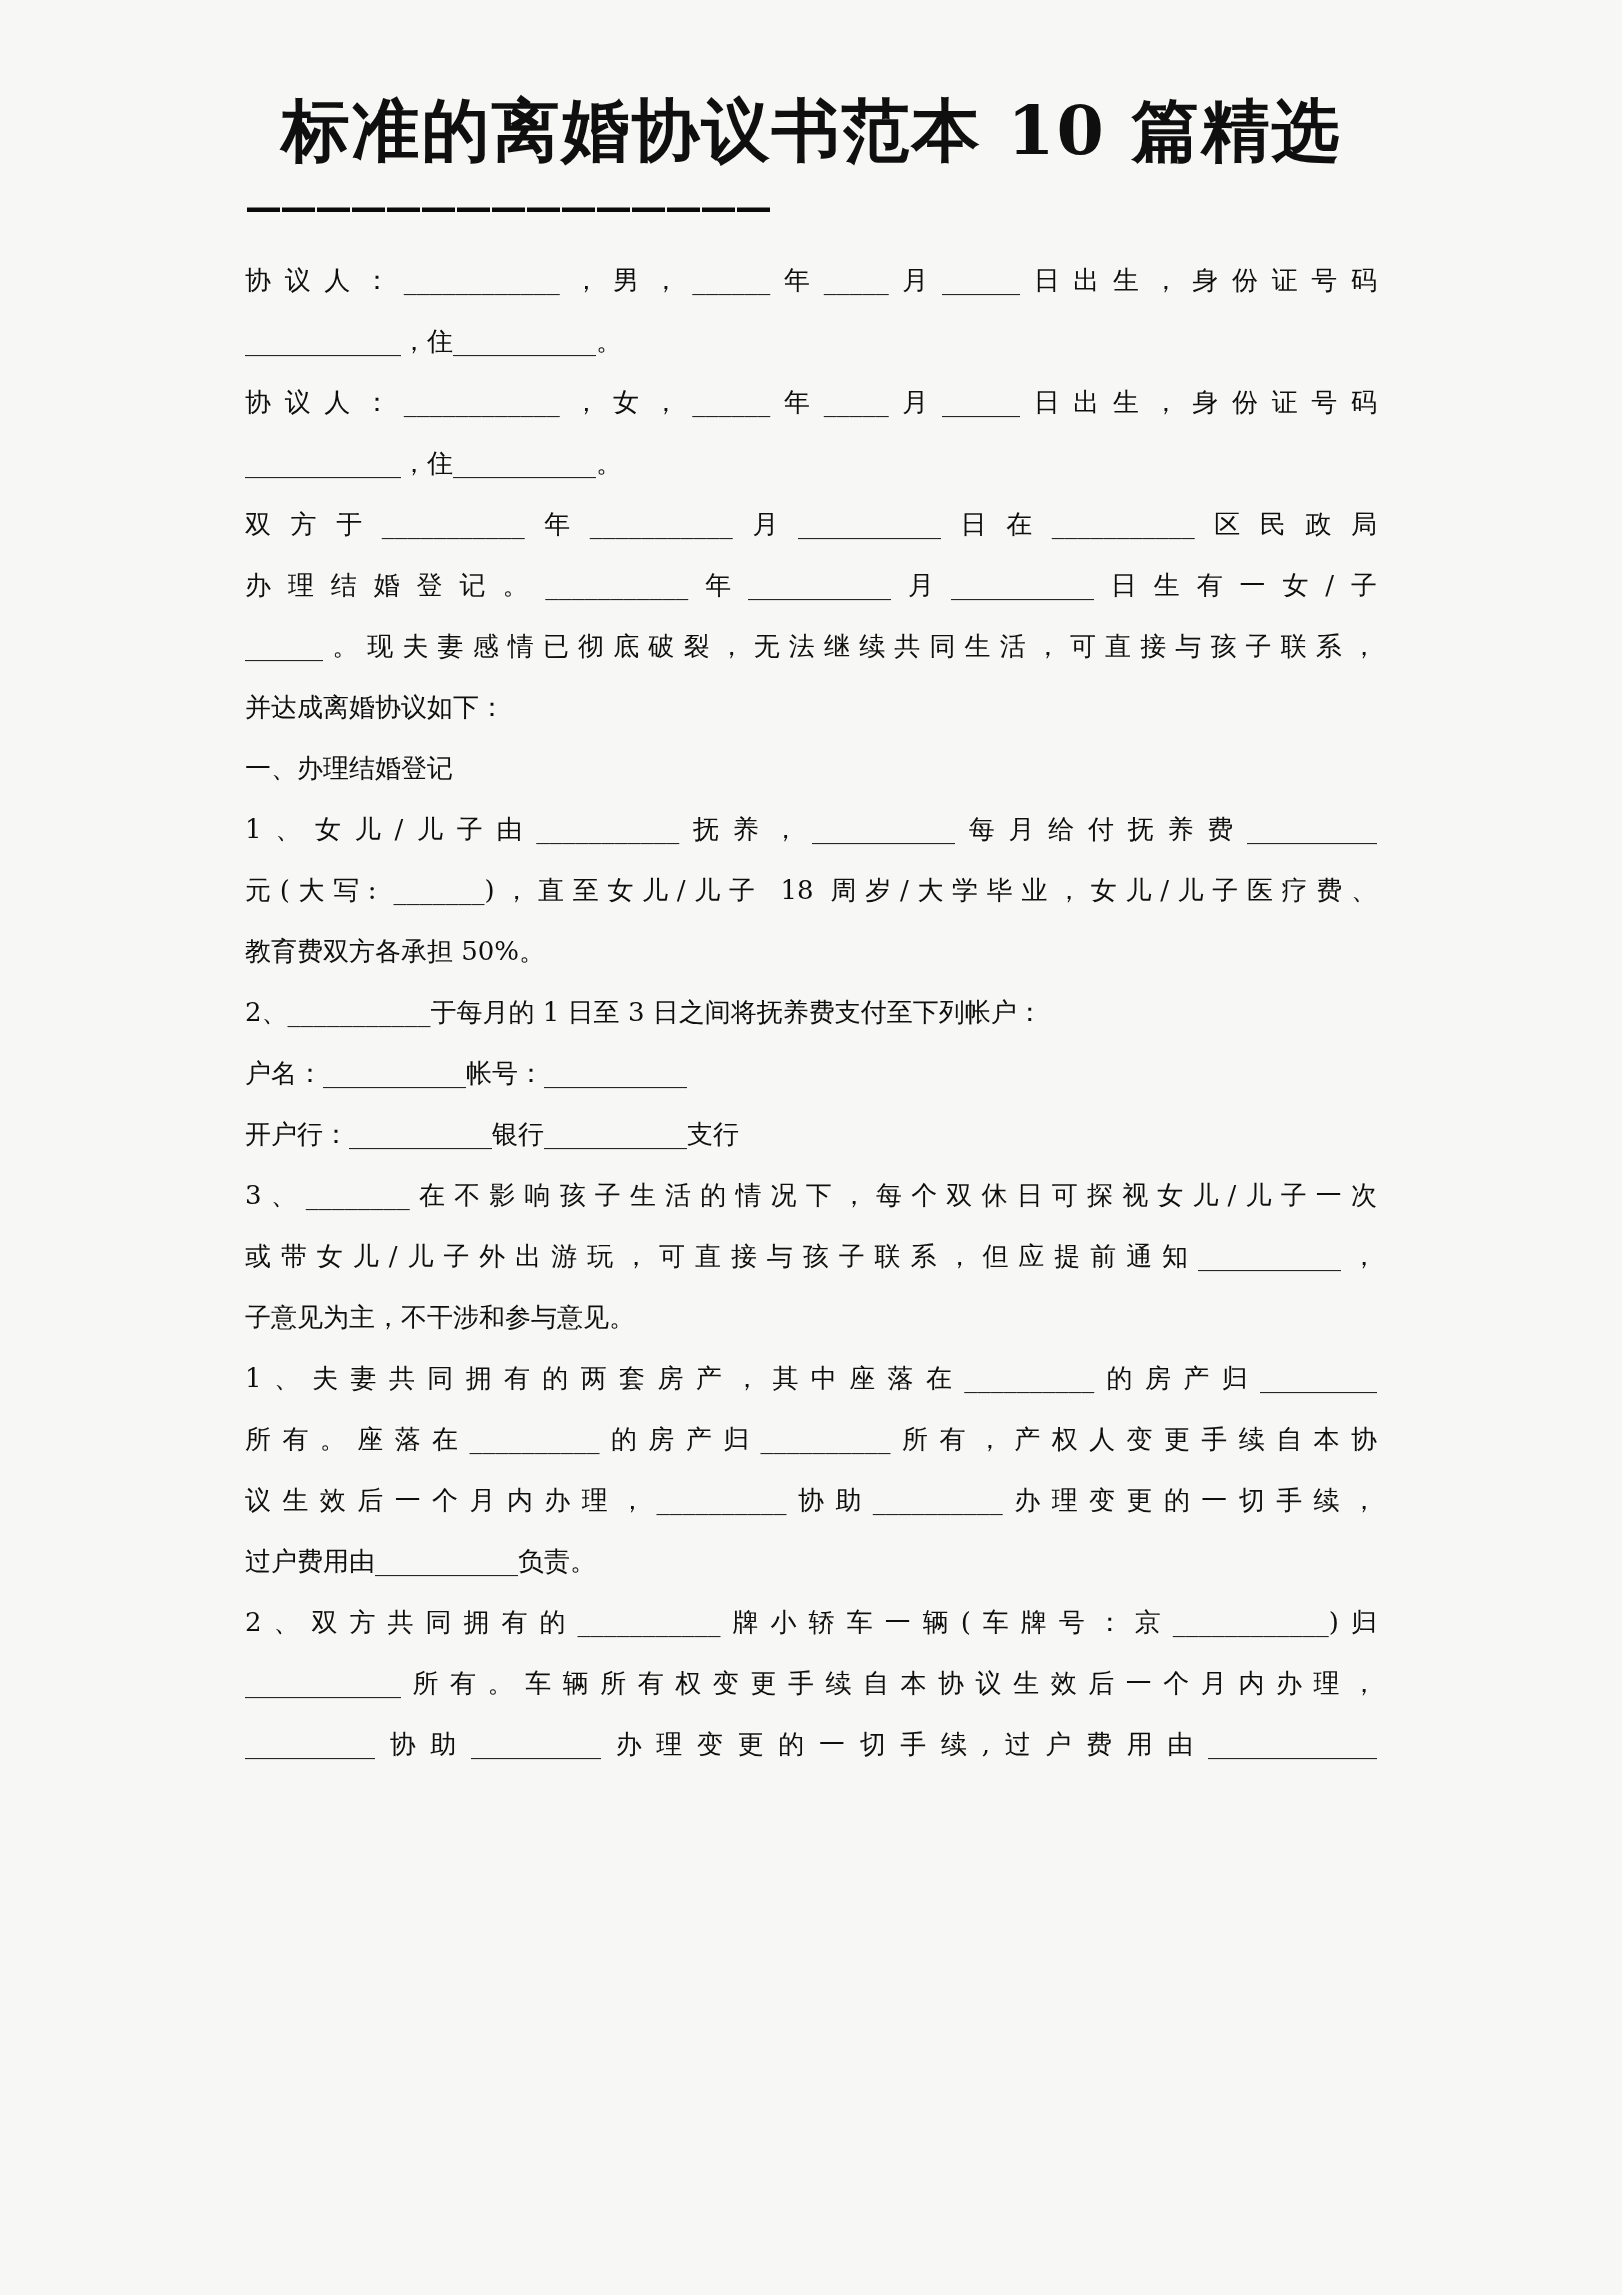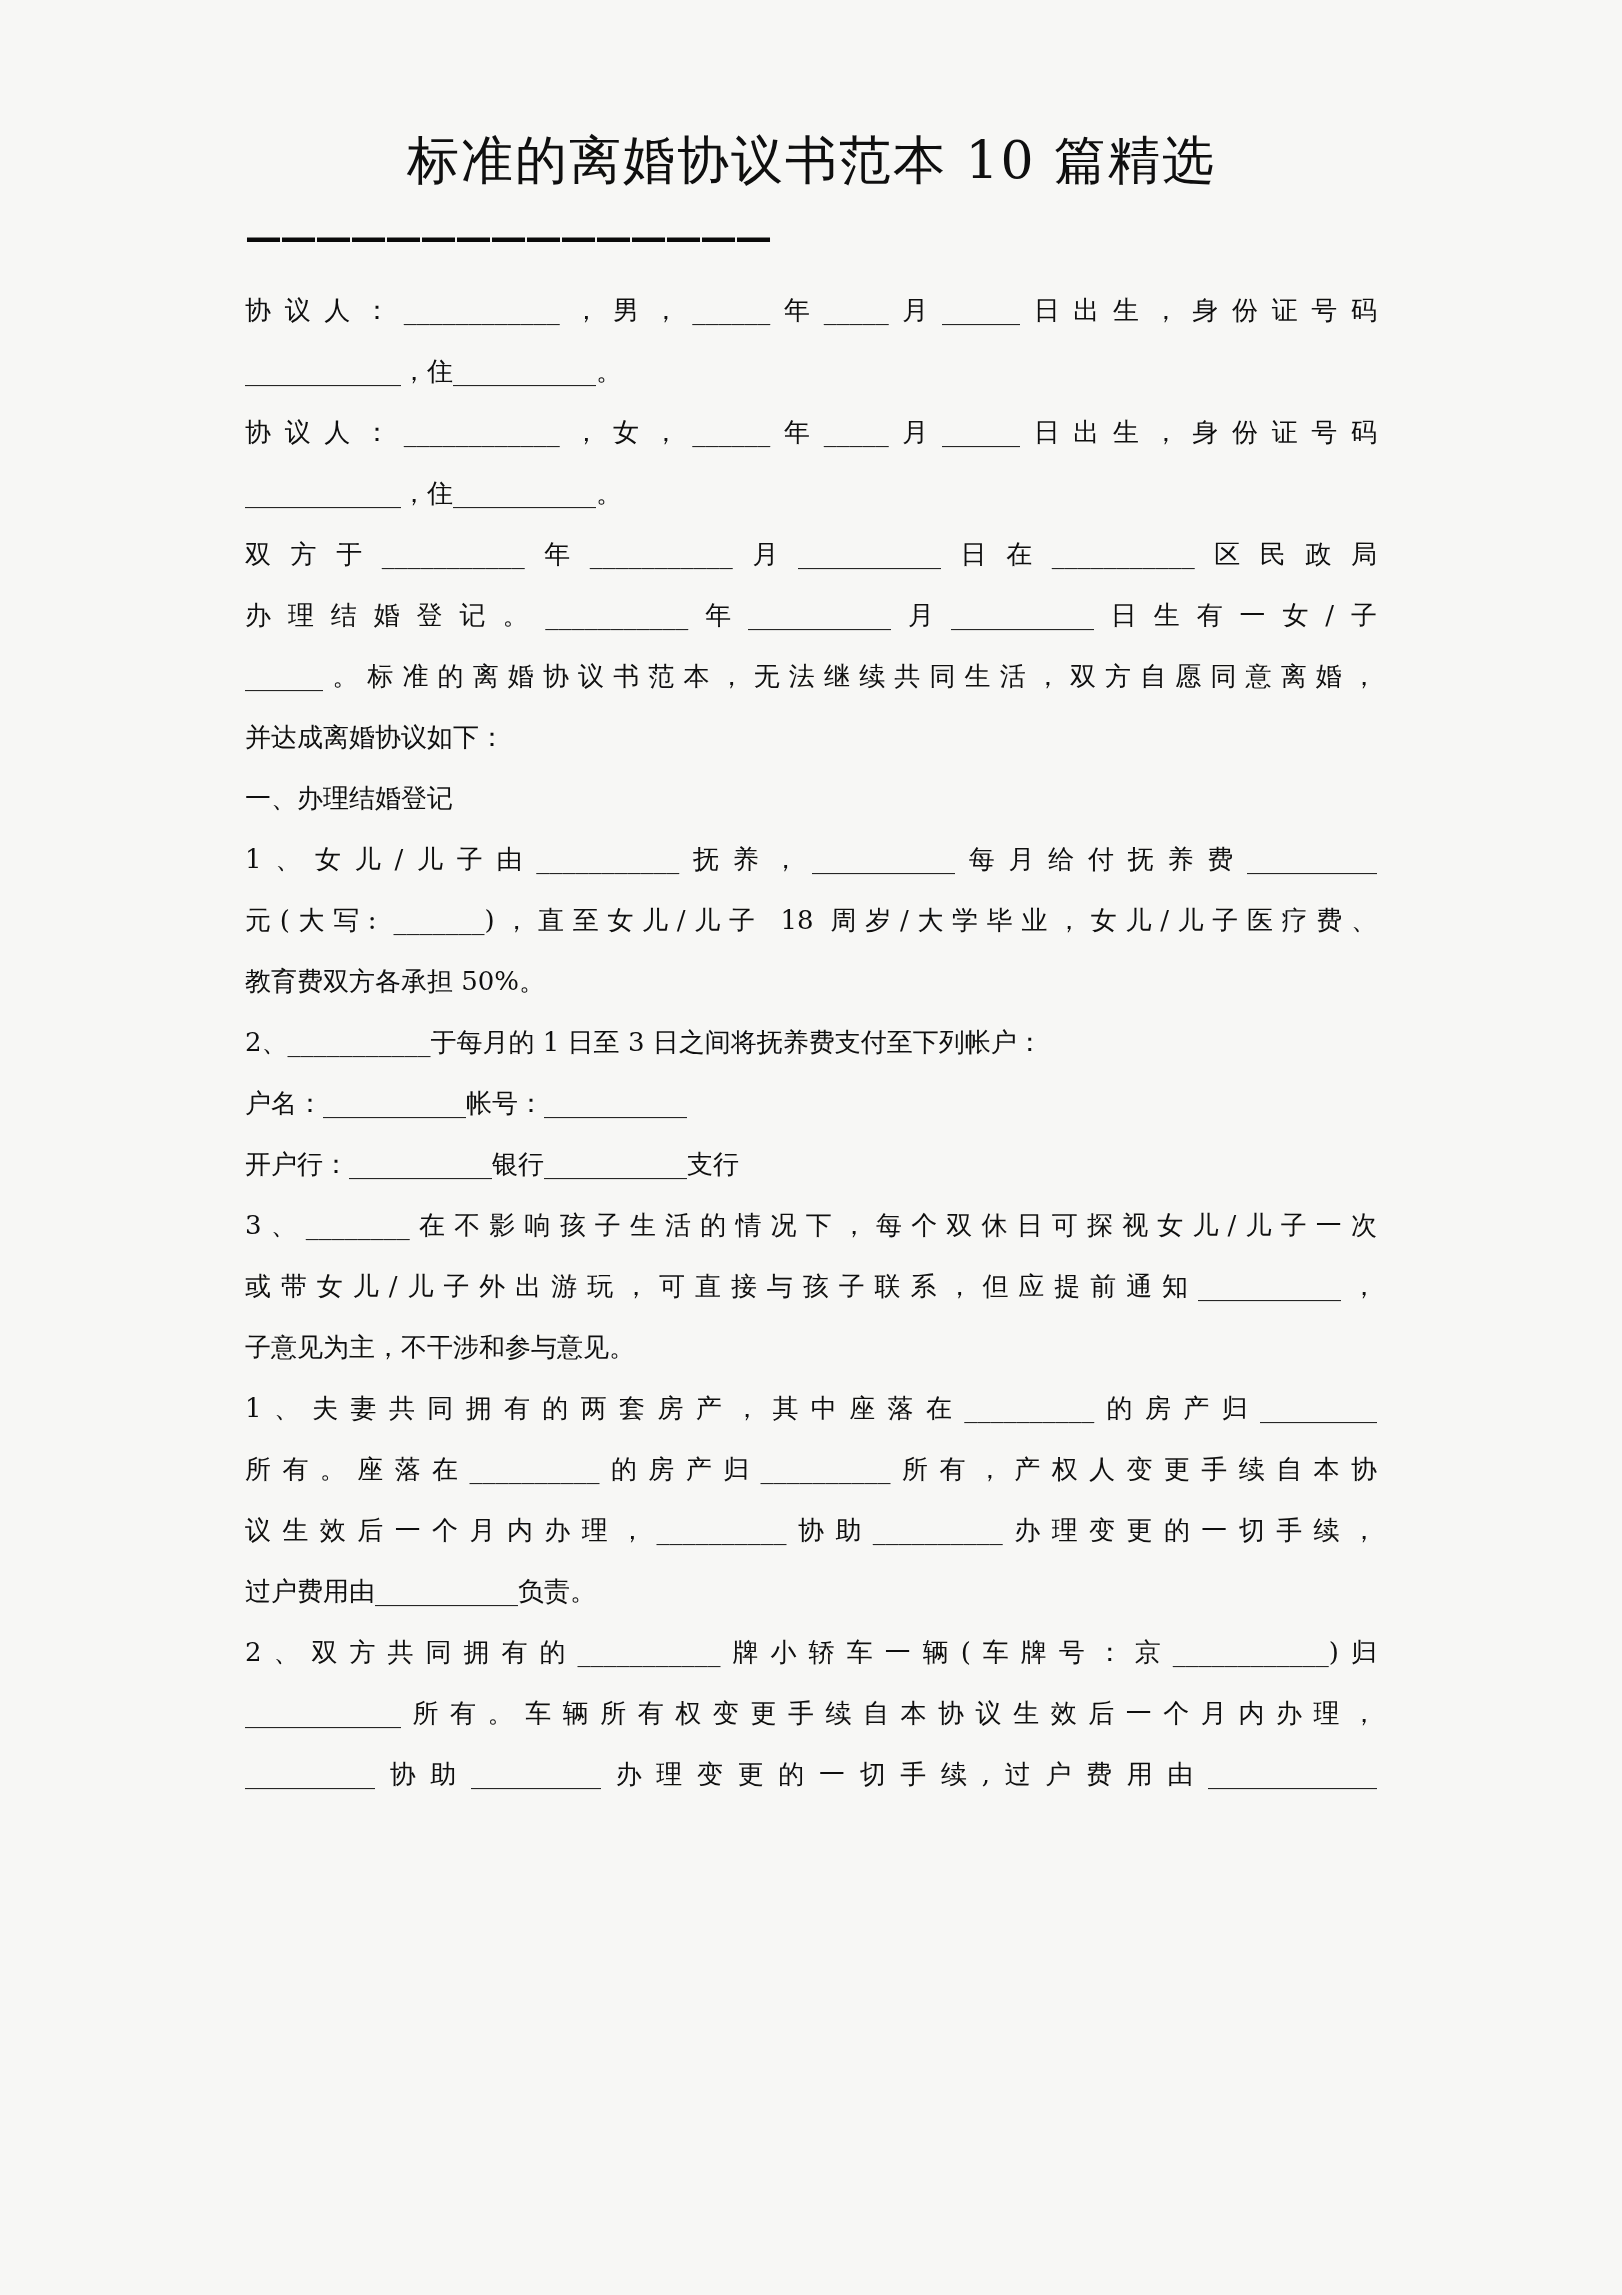--- a/index.html
+++ b/index.html
@@ -15,25 +15,25 @@
     position: relative;
     width: 1623px;
     height: 2295px;
     background: #f7f7f5;
     color: #0f0f0f;
     font-family: "DejaVu Serif", "Liberation Serif", serif;
     overflow: hidden;
   }
   .title {
     margin: 0;
-    padding-top: 120px;
+    padding-top: 90px;
     text-align: center;
-    font-size: 52px;
+    font-size: 68px;
     line-height: 80px;
-    font-weight: normal;
+    font-weight: bold;
     letter-spacing: 2px;
   }
   .separator {
     margin: 17px 0 0 245px;
     font-size: 37px;
     line-height: 41px;
     font-weight: bold;
     letter-spacing: -2px;
     white-space: nowrap;
     color: #0a0a0a;
@@ -58,21 +58,21 @@
 <div class="page">
   <h1 class="title">标准的离婚协议书范本 10 篇精选</h1>
   <div class="separator">———————————————</div>
   <div class="body">
     <div class="line j">协议人：____________，男，______年_____月______日出生，身份证号码</div>
     <div class="line">____________，住___________。</div>
     <div class="line j">协议人：____________，女，______年_____月______日出生，身份证号码</div>
     <div class="line">____________，住___________。</div>
     <div class="line j">双方于___________年___________月___________日在___________区民政局</div>
     <div class="line j">办理结婚登记。___________年___________月___________日生有一女/子</div>
-    <div class="line j">______。标准的离婚协议书范本，无法继续共同生活，双方自愿同意离婚，</div>
+    <div class="line j">______。现夫妻感情已彻底破裂，无法继续共同生活，可直接与孩子联系，</div>
     <div class="line">并达成离婚协议如下：</div>
     <div class="line">一、办理结婚登记</div>
     <div class="line j">1、女儿/儿子由___________抚养，___________每月给付抚养费__________</div>
     <div class="line j">元(大写: _______)，直至女儿/儿子 18 周岁/大学毕业，女儿/儿子医疗费、</div>
     <div class="line">教育费双方各承担 50%。</div>
     <div class="line">2、___________于每月的 1 日至 3 日之间将抚养费支付至下列帐户：</div>
     <div class="line">户名：___________帐号：___________</div>
     <div class="line">开户行：___________银行___________支行</div>
     <div class="line j">3、________在不影响孩子生活的情况下，每个双休日可探视女儿/儿子一次</div>
     <div class="line j">或带女儿/儿子外出游玩，可直接与孩子联系，但应提前通知___________，</div>

